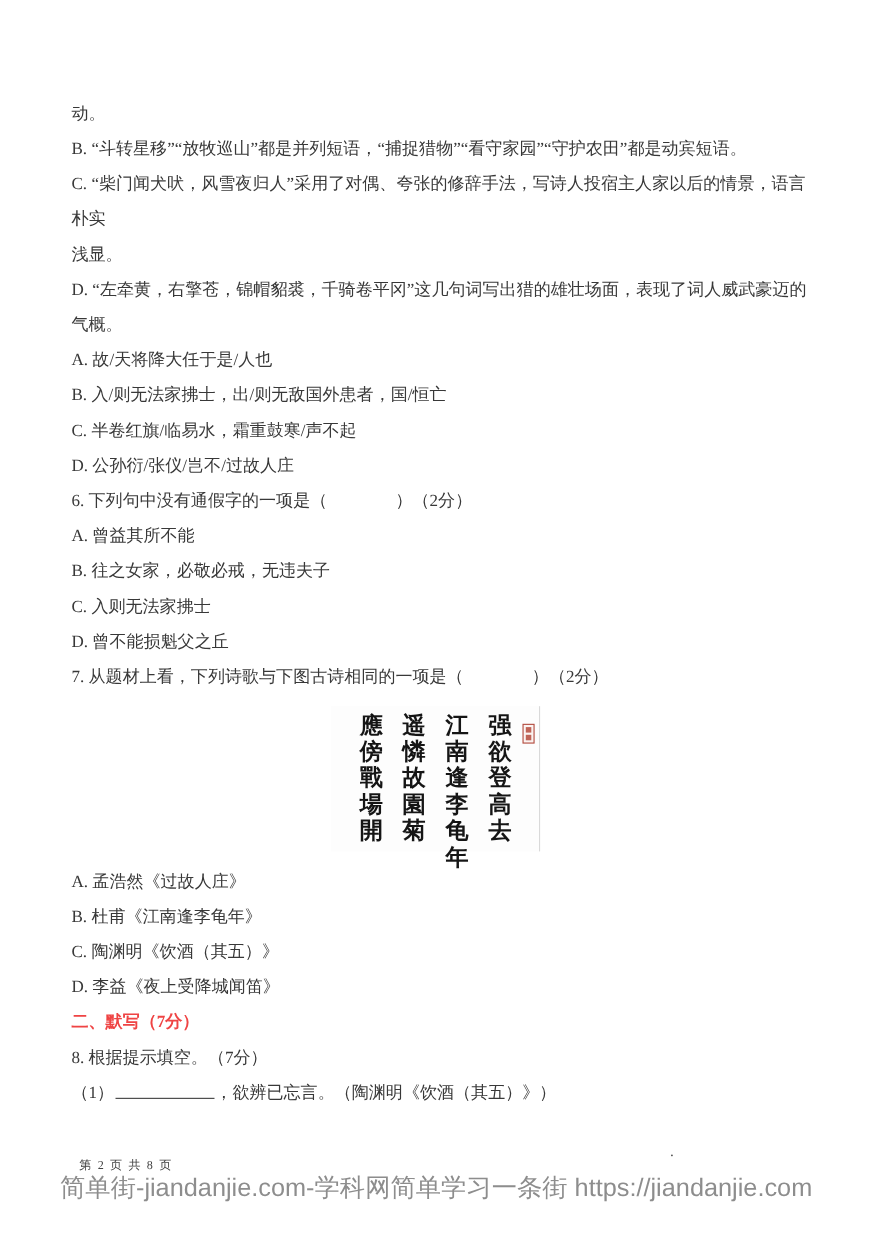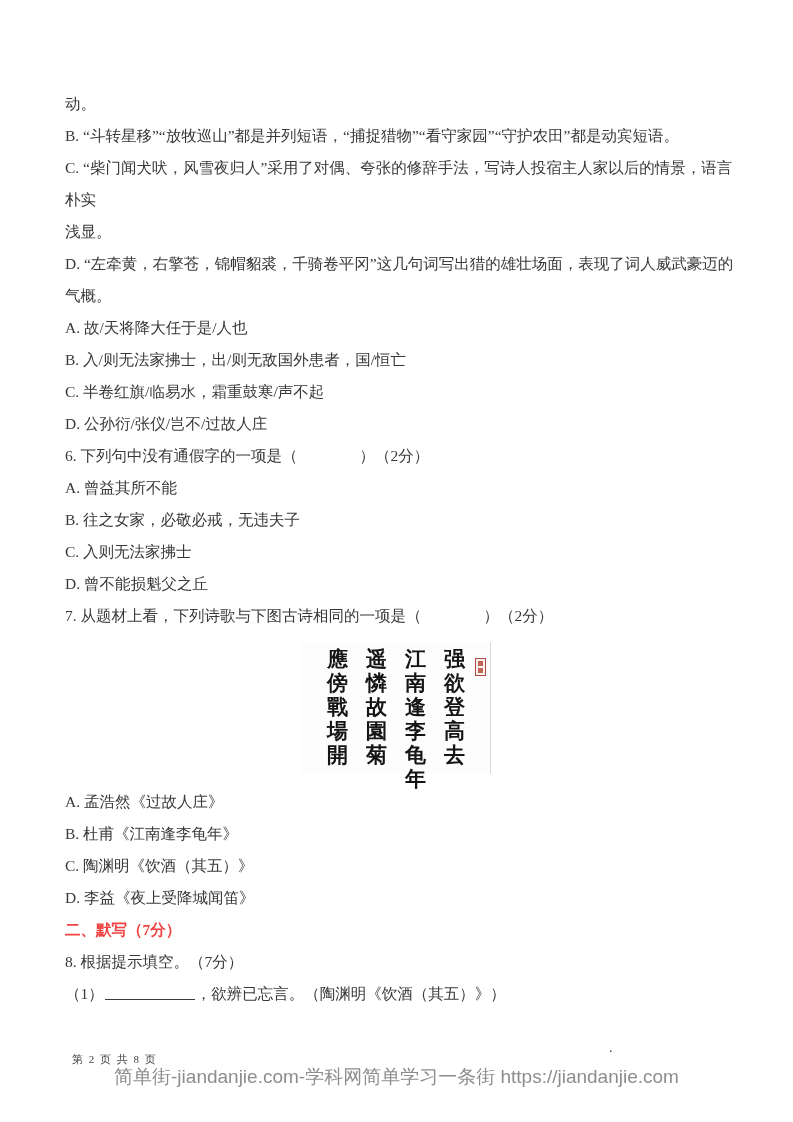--- a/index.html
+++ b/index.html
@@ -94,21 +94,21 @@
     top: 1040px;
     font-size: 14px;
     color: #4a4a4a;
   }
   .watermark {
     position: absolute;
     left: 0;
     top: 1064px;
     width: 100%;
     text-align: center;
-    font-size: 19px;
+    font-size: 23px;
     color: #8d8d8d;
     font-family: "Liberation Sans", "DejaVu Sans", sans-serif;
   }
 </style>
 </head>
 <body>
 
 <div class="page">
   <div class="content">
 

